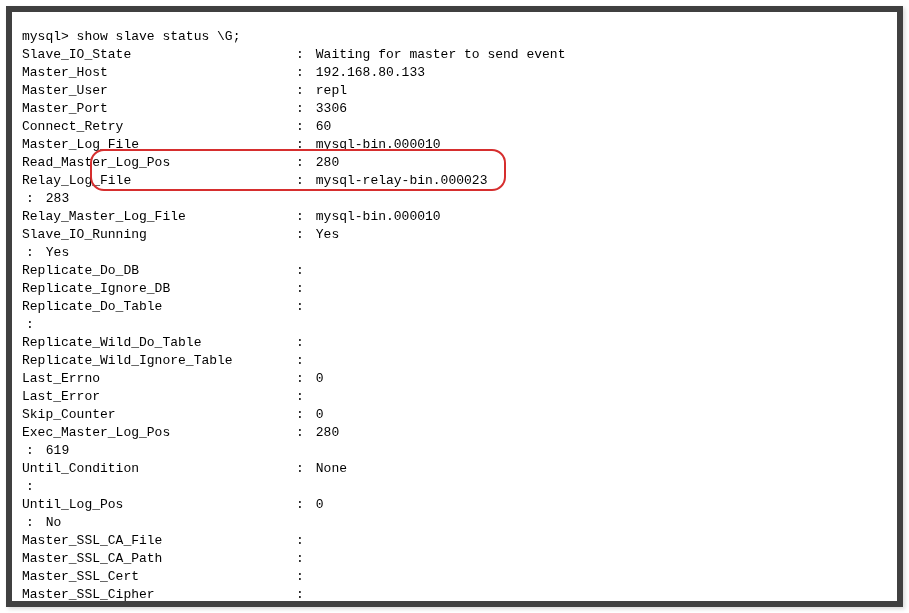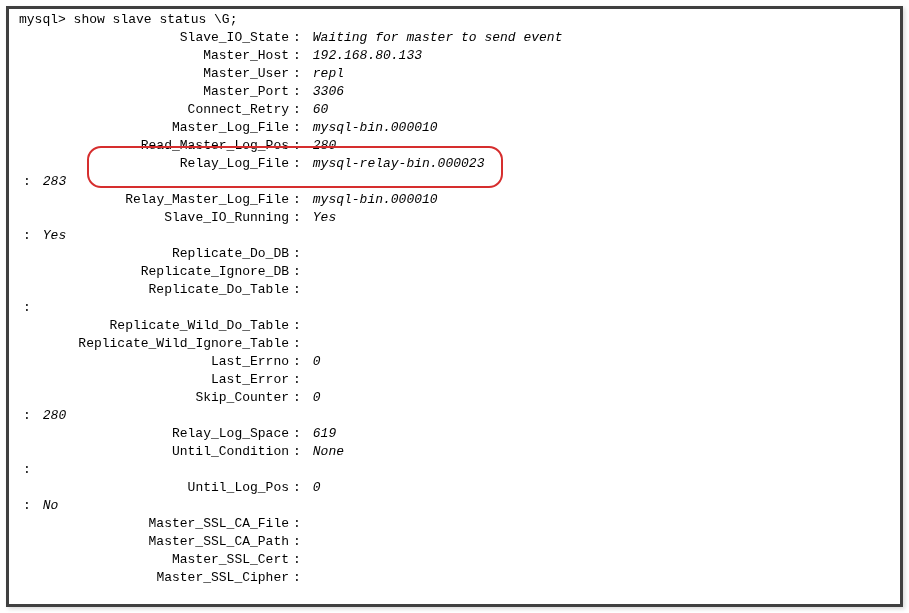--- a/index.html
+++ b/index.html
@@ -12,47 +12,45 @@
       padding: 6px;
       font-family: "Courier New", Courier, monospace;
       font-size: 13px;
       line-height: 18px;
       color: #000;
       width: 909px;
       height: 613px;
       overflow: hidden;
     }
     .terminal {
-      border: 3px solid #404040;
-      padding: 2px 10px;
+      border: 6px solid #404040;
+      padding: 16px 10px;
       height: 100%;
       box-shadow: 2px 2px 4px rgba(0,0,0,0.15);
       position: relative;
       background: #fff;
     }
     .line {
       white-space: pre;
     }
     .row {
       display: flex;
       white-space: pre;
     }
     .label {
       width: 270px;
-      text-align: right;
       display: inline-block;
     }
     .sep {
       display: inline-block;
       width: 16px;
       text-align: center;
     }
     .value {
       display: inline-block;
-      font-style: italic;
     }
     .highlight-box {
       position: absolute;
       border: 2px solid #d62e2e;
       border-radius: 14px;
       pointer-events: none;
       left: 78px;
       top: 137px;
       width: 416px;
       height: 42px;
@@ -78,22 +76,22 @@
       <div class="row"><span class="sep">:</span><span class="value"> Yes</span></div>
       <div class="row"><span class="label">Replicate_Do_DB</span><span class="sep">:</span><span class="value"> </span></div>
       <div class="row"><span class="label">Replicate_Ignore_DB</span><span class="sep">:</span><span class="value"> </span></div>
       <div class="row"><span class="label">Replicate_Do_Table</span><span class="sep">:</span><span class="value"> </span></div>
       <div class="row"><span class="sep">:</span><span class="value"> </span></div>
       <div class="row"><span class="label">Replicate_Wild_Do_Table</span><span class="sep">:</span><span class="value"> </span></div>
       <div class="row"><span class="label">Replicate_Wild_Ignore_Table</span><span class="sep">:</span><span class="value"> </span></div>
       <div class="row"><span class="label">Last_Errno</span><span class="sep">:</span><span class="value"> 0</span></div>
       <div class="row"><span class="label">Last_Error</span><span class="sep">:</span><span class="value"> </span></div>
       <div class="row"><span class="label">Skip_Counter</span><span class="sep">:</span><span class="value"> 0</span></div>
-      <div class="row"><span class="sep">:</span><span class="value"> 280</span></div>
-      <div class="row"><span class="label">Relay_Log_Space</span><span class="sep">:</span><span class="value"> 619</span></div>
+      <div class="row"><span class="label">Exec_Master_Log_Pos</span><span class="sep">:</span><span class="value"> 280</span></div>
+      <div class="row"><span class="sep">:</span><span class="value"> 619</span></div>
       <div class="row"><span class="label">Until_Condition</span><span class="sep">:</span><span class="value"> None</span></div>
       <div class="row"><span class="sep">:</span><span class="value"> </span></div>
       <div class="row"><span class="label">Until_Log_Pos</span><span class="sep">:</span><span class="value"> 0</span></div>
       <div class="row"><span class="sep">:</span><span class="value"> No</span></div>
       <div class="row"><span class="label">Master_SSL_CA_File</span><span class="sep">:</span><span class="value"> </span></div>
       <div class="row"><span class="label">Master_SSL_CA_Path</span><span class="sep">:</span><span class="value"> </span></div>
       <div class="row"><span class="label">Master_SSL_Cert</span><span class="sep">:</span><span class="value"> </span></div>
       <div class="row"><span class="label">Master_SSL_Cipher</span><span class="sep">:</span><span class="value"> </span></div>
     </div>
   <div class="highlight-box"></div>

